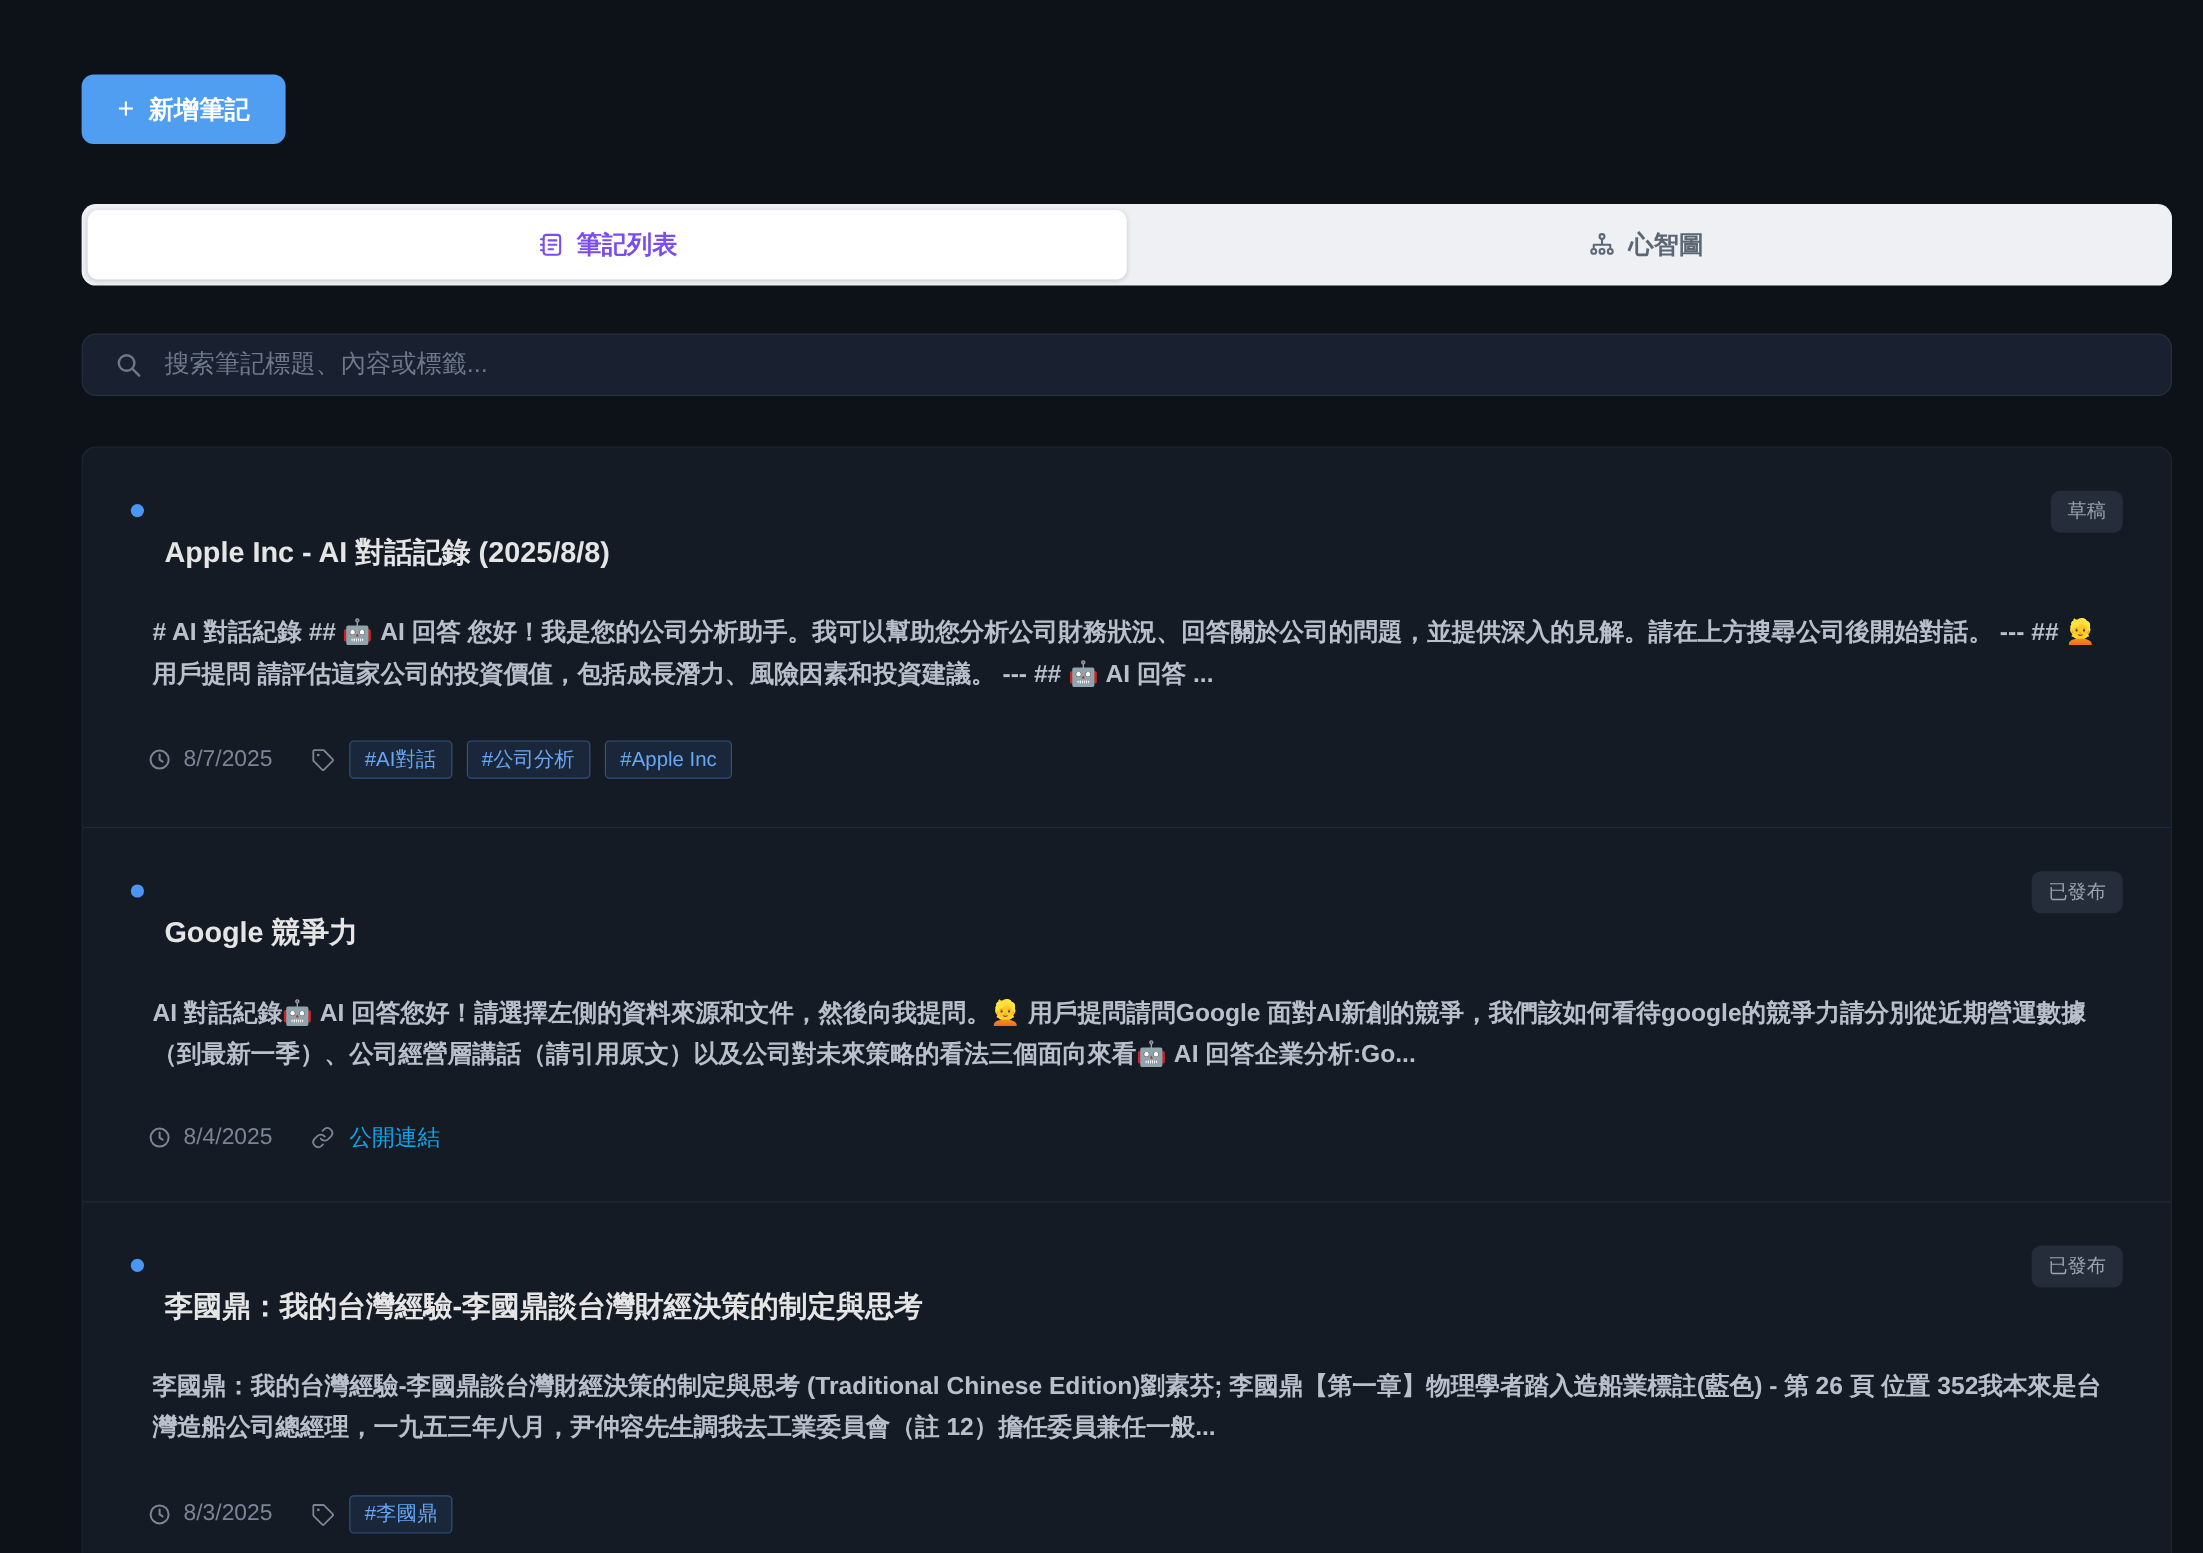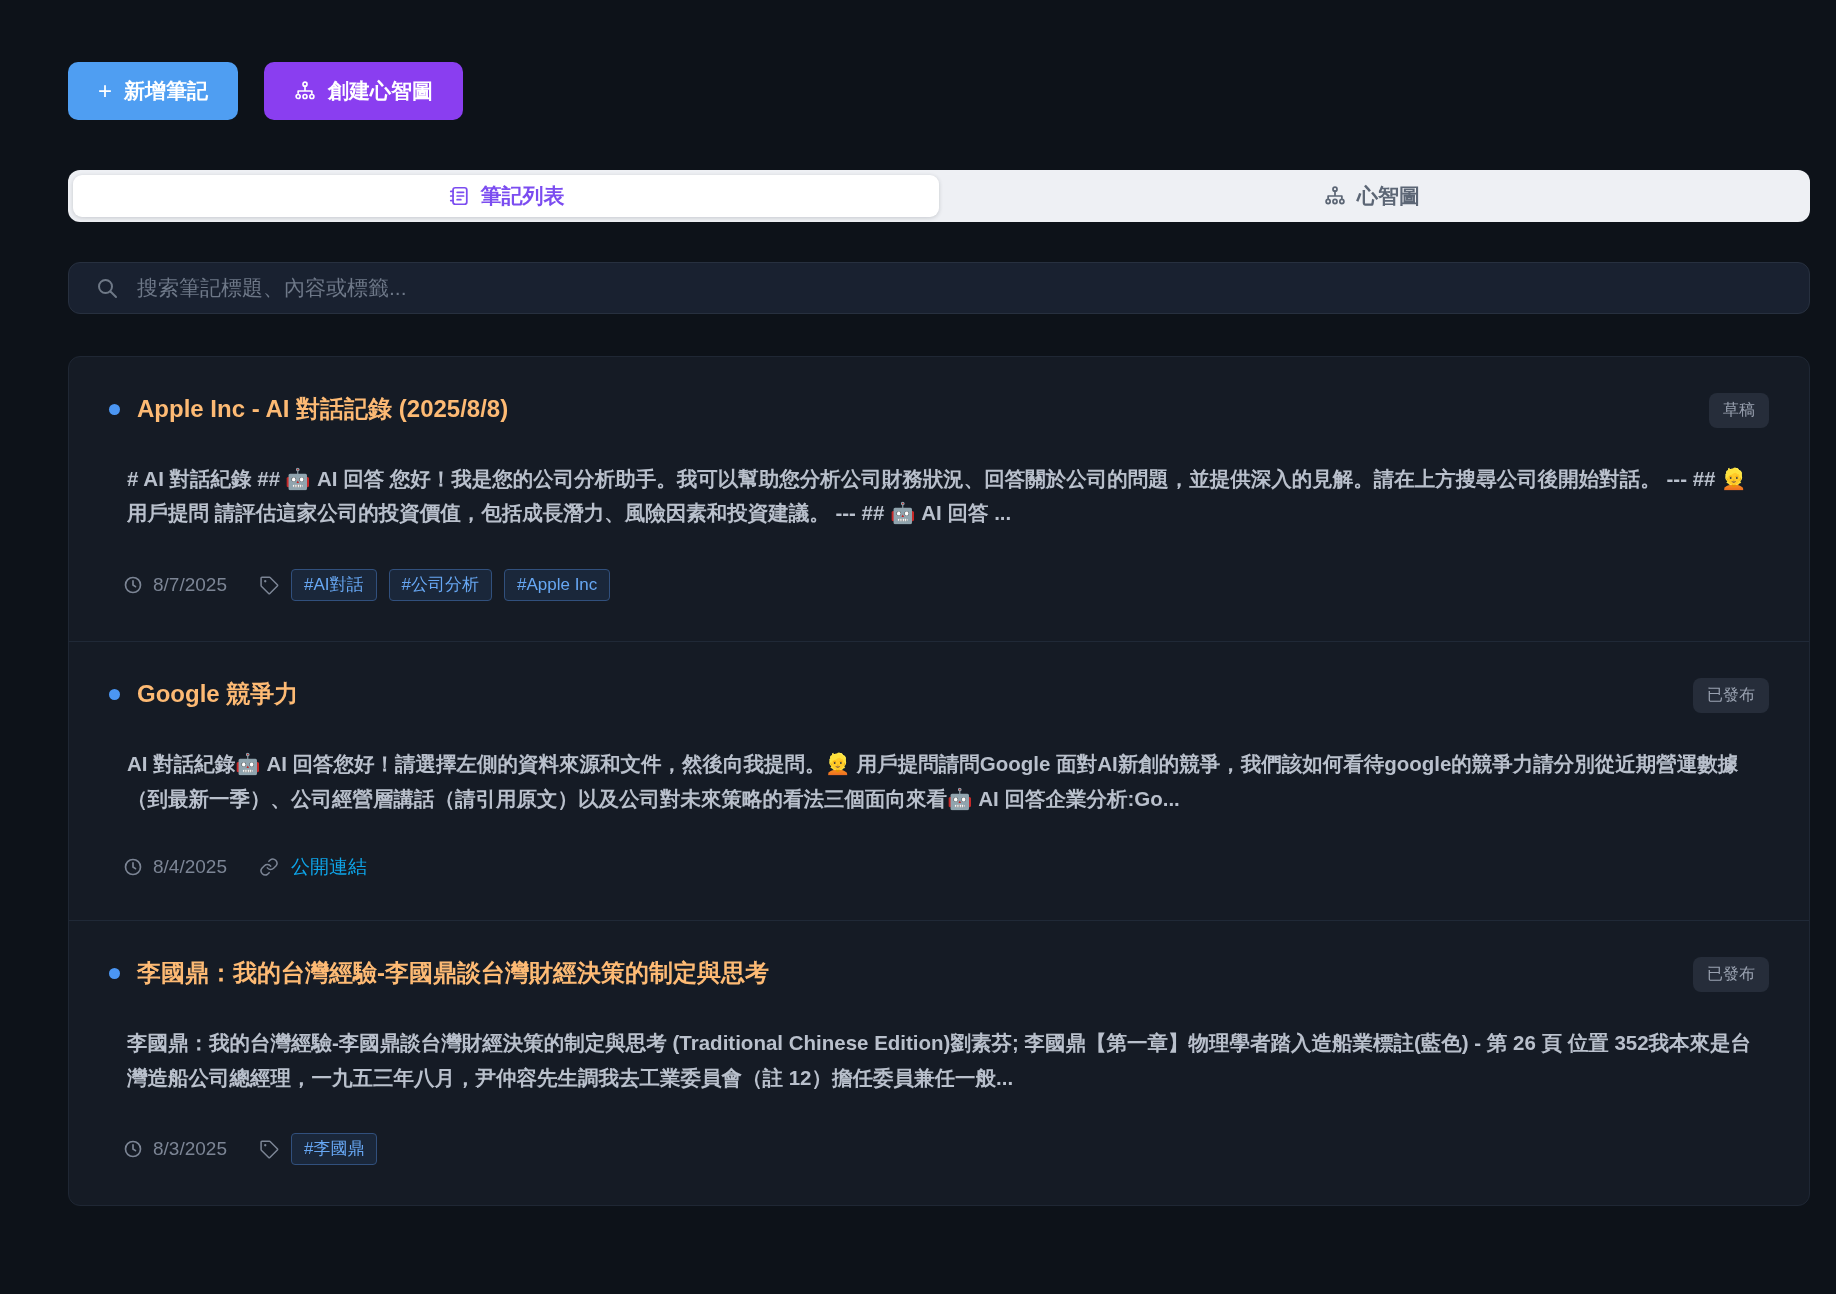--- a/index.html
+++ b/index.html
@@ -21,21 +21,21 @@
   .actions { display:flex; gap:26px; margin-top:20px; }
   .btn { display:flex; align-items:center; gap:12px; height:58px; padding:0 30px;
          border:none; border-radius:10px; font-size:21px; font-weight:600; color:#ffffff;
          font-family:inherit; cursor:pointer; }
   .btn-blue { background:#4f9ef2; }
   .btn-purple { background:#8a3ef0; }
   .btn .glyph { font-size:24px; font-weight:400; line-height:1; }
   .btn svg { width:22px; height:22px; }
 
   
-  .tabbar { margin-top:50px; height:52px; background:#eef0f4; border-radius:12px;
+  .tabbar { margin-top:50px; height:68px; background:#eef0f4; border-radius:12px;
             padding:5px; display:flex; }
   .tab { flex:1; display:flex; align-items:center; justify-content:center; gap:11px;
          font-size:21px; font-weight:600; color:#5c6675; border-radius:9px; cursor:pointer; }
   .tab.active { background:#ffffff; color:#7b4cf0; box-shadow:0 1px 4px rgba(20,25,40,.18); }
   .tab svg { width:22px; height:22px; }
 
   
   .searchbar { margin-top:40px; height:52px; background:#192130; border:1px solid #27303f;
                border-radius:12px; display:flex; align-items:center; padding:0 26px; gap:16px; }
   .searchbar svg { width:24px; height:24px; color:#6f7987; flex:none; }
@@ -43,21 +43,21 @@
                      font-size:21px; color:#d7dce4; font-family:inherit; }
   .searchbar input::placeholder { color:#6e7888; }
 
   
   .note-list { margin-top:42px; background:#151b25; border:1px solid #1f2734;
                border-radius:12px; overflow:hidden; }
   .note-card { padding:36px 40px 40px 40px; cursor:pointer; }
   .note-card + .note-card { border-top:1px solid #202937; }
   .note-head { display:flex; align-items:flex-start; }
   .dot { width:11px; height:11px; border-radius:50%; background:#4b96f3; margin:11px 17px 0 0; flex:none; }
-  .note-title { flex:1; font-size:24px; font-weight:700; color:#fdba74; line-height:1.3; }
+  .note-title { flex:1; font-size:24px; font-weight:700; color:#e5e5e5; line-height:1.3;margin-top:36px; }
   .badge { flex:none; background:#262d3a; color:#9aa2b1; font-size:16px;
            padding:7px 14px; border-radius:8px; margin-left:20px; }
   .note-preview { margin:34px 0 0 18px; font-size:20.5px; color:#b9c0cc; line-height:1.68;
                   display:-webkit-box; -webkit-line-clamp:2; -webkit-box-orient:vertical; overflow:hidden;font-weight:bold; }
   .note-meta { display:flex; align-items:center; margin:38px 0 0 14px; color:#7c8595; font-size:19px; }
   .note-meta svg { width:20px; height:20px; }
   .meta-date { display:flex; align-items:center; gap:10px; }
   .meta-group { display:flex; align-items:center; gap:12px; margin-left:32px; }
   .tag-pill { color:#67a7f3; background:rgba(77,143,245,.10); border:1px solid #31507d;
               border-radius:4px; padding:5px 12px; font-size:17px; line-height:1.2; }
@@ -66,32 +66,20 @@
 </head>
 <body>
 
 <div class="page">
 
   <div class="header">
     <div class="actions">
       <button class="btn btn-blue">
         <span class="glyph">+</span>
         <span>新增筆記</span>
-      </button>
-      <button class="btn btn-purple">
-        <span>
-          <svg viewBox="0 0 24 24" fill="none" stroke="currentColor" stroke-width="1.8" stroke-linecap="round" stroke-linejoin="round" style="width:22px;height:22px;display:block">
-            <circle cx="12" cy="4.5" r="2.2"></circle>
-            <path d="M12 6.7v4.3M4.5 14.5v-2.5h15v2.5M4.5 12h15"></path>
-            <circle cx="4.5" cy="18" r="2.2"></circle>
-              <circle cx="12" cy="18" r="2.2"></circle>
-              <circle cx="19.5" cy="18" r="2.2"></circle>
-          </svg>
-        </span>
-        <span>創建心智圖</span>
       </button>
     </div>
   </div>
 
   <div class="tabbar">
     <div class="tab active">
       <span>
         <svg viewBox="0 0 24 24" fill="none" stroke="currentColor" stroke-width="1.9" stroke-linecap="round" stroke-linejoin="round" style="width:22px;height:22px;display:block">
           <rect x="5.5" y="3" width="15" height="18" rx="2.5"></rect>
           <path d="M10 8h7M10 12h7M10 16h4"></path>

